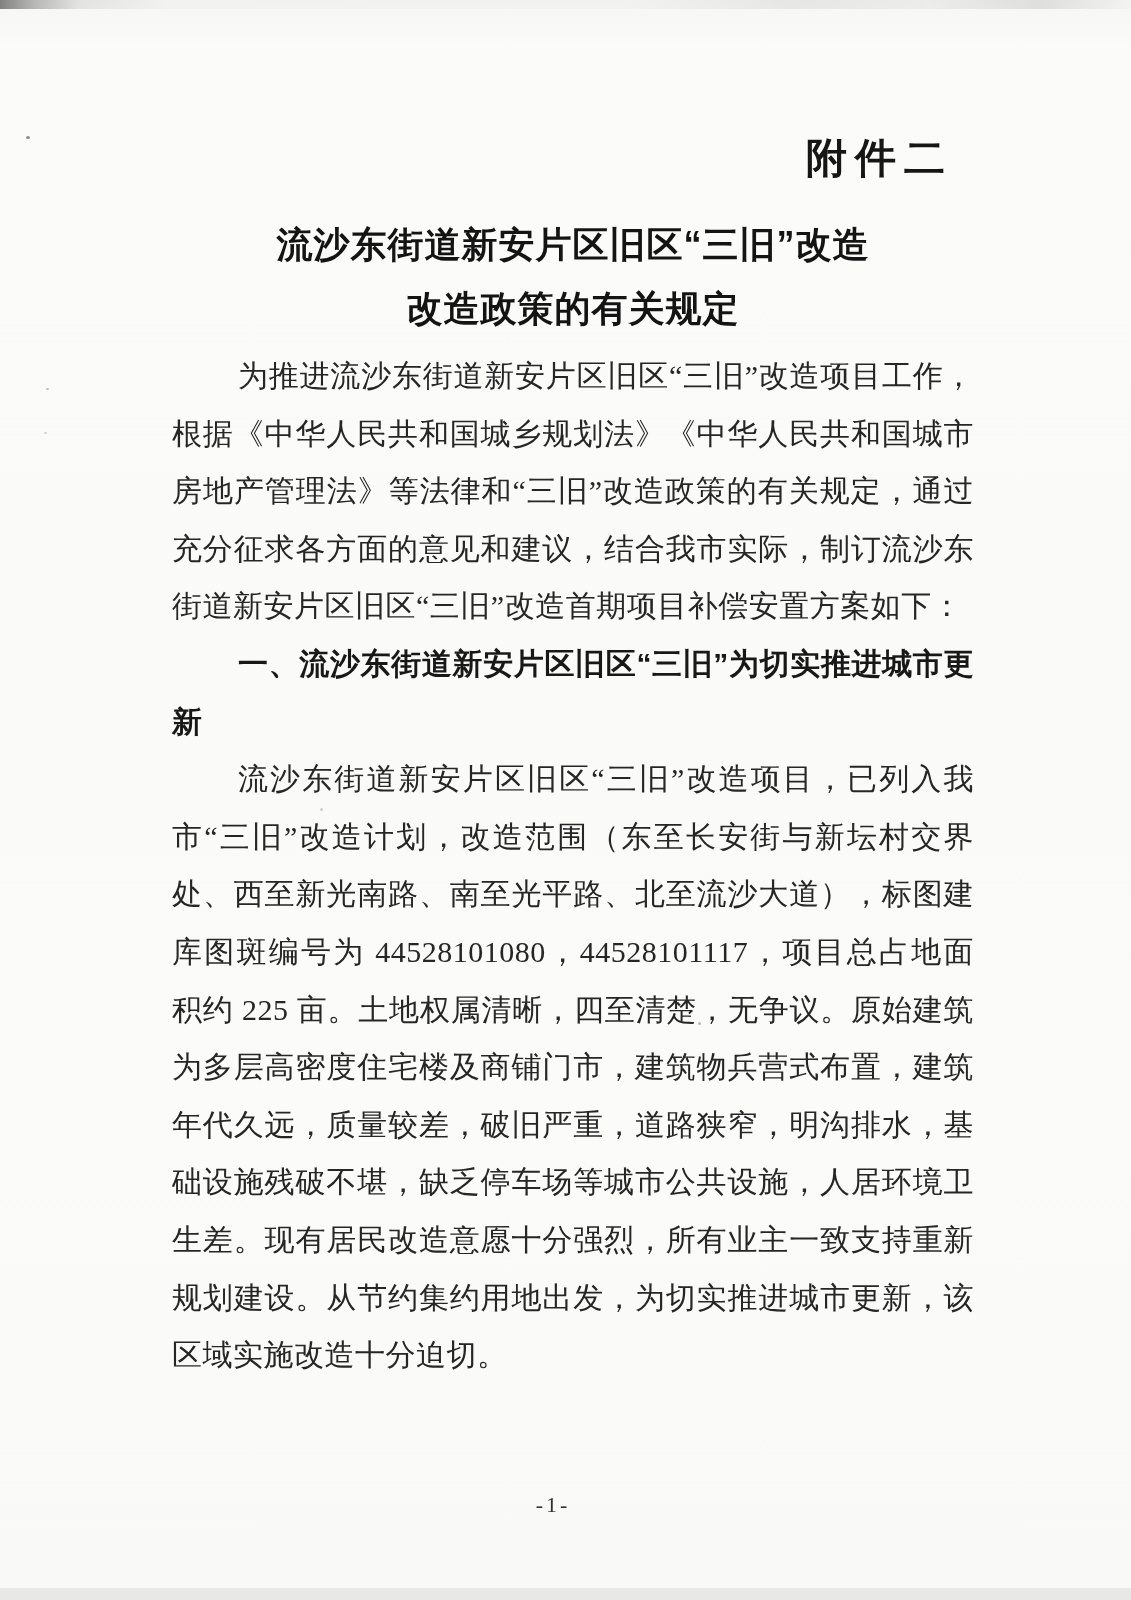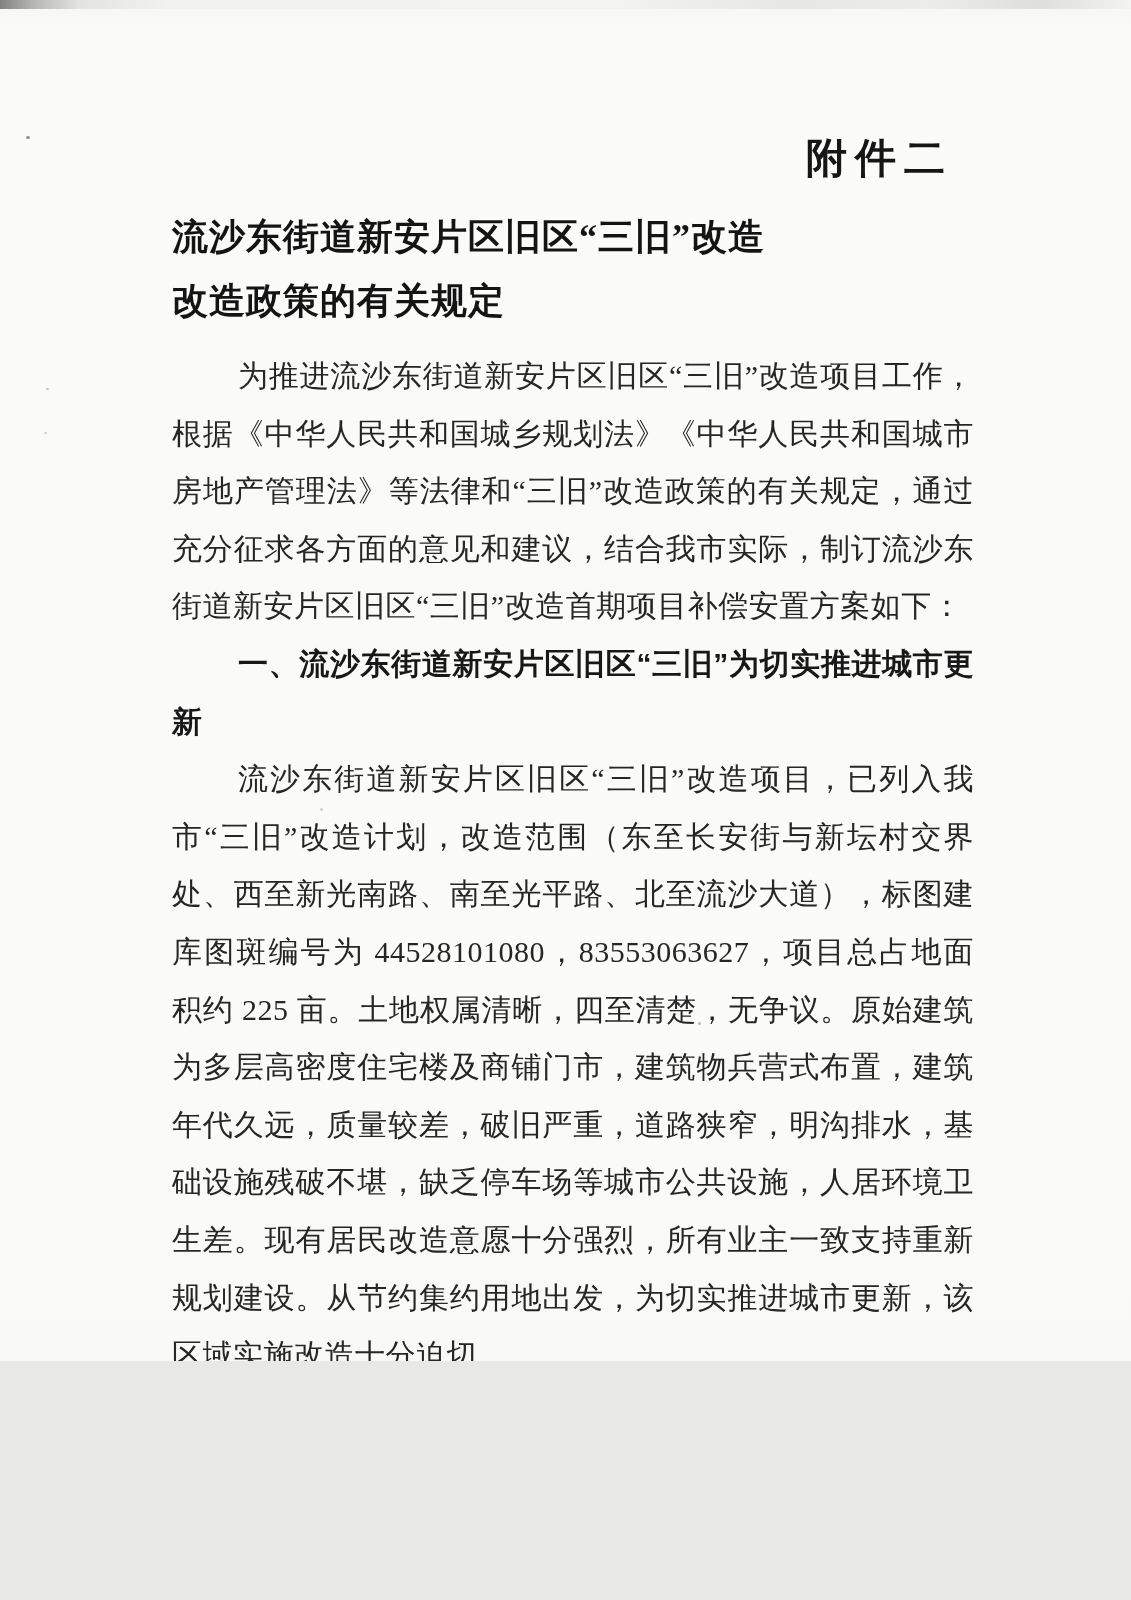--- a/index.html
+++ b/index.html
@@ -3,21 +3,21 @@
 <meta charset="utf-8">
 <style>
   html, body {
     margin: 0;
     padding: 0;
     background: #e8e8e6;
   }
   .page {
     position: relative;
     width: 1131px;
-    height: 1361px;
+    height: 1588px;
     margin: 0 auto;
     background: linear-gradient(180deg, #f6f6f4 0%, #fbfbf9 3%, #fafaf8 45%, #fbfbfa 70%, #f9f9f7 100%);
     overflow: hidden;
     font-family: "Liberation Serif", serif;
     color: #232323;
   }
   
   .scan-edge-top {
     position: absolute;
     top: 0; left: 0;
@@ -45,25 +45,25 @@
     right: 178px;
     font-family: "Liberation Sans", sans-serif;
     font-weight: bold;
     font-size: 41px;
     letter-spacing: 8px;
     color: #161616;
     white-space: nowrap;
   }
   .title-block {
     position: absolute;
-    top: 205px;
+    top: 213px;
     left: 172px;
     width: 802px;
-    text-align: left;
-    font-family: Liberation Serif, serif;
+    text-align: center;
+    font-family: Liberation Sans, sans-serif;
     font-weight: bold;
     font-size: 36px;
     line-height: 64px;
     letter-spacing: 1px;
     color: #141414;
   }
   .doc-body {
     position: absolute;
     top: 347px;
     left: 172px;
@@ -110,18 +110,18 @@
   <div class="attachment-label">附件二</div>
 
   <div class="title-block">
     <div>流沙东街道新安片区旧区“三旧”改造</div>
     <div>改造政策的有关规定</div>
   </div>
 
   <div class="doc-body">
     <p>为推进流沙东街道新安片区旧区“三旧”改造项目工作，根据《中华人民共和国城乡规划法》《中华人民共和国城市房地产管理法》等法律和“三旧”改造政策的有关规定，通过充分征求各方面的意见和建议，结合我市实际，制订流沙东街道新安片区旧区“三旧”改造首期项目补偿安置方案如下：</p>
     <p class="section-heading">一、流沙东街道新安片区旧区“三旧”为切实推进城市更新</p>
-    <p>流沙东街道新安片区旧区“三旧”改造项目，已列入我市“三旧”改造计划，改造范围（东至长安街与新坛村交界处、西至新光南路、南至光平路、北至流沙大道），标图建库图斑编号为 44528101080，83553063627，项目总占地面积约 225 亩。土地权属清晰，四至清楚，无争议。原始建筑为多层高密度住宅楼及商铺门市，建筑物兵营式布置，建筑年代久远，质量较差，破旧严重，道路狭窄，明沟排水，基础设施残破不堪，缺乏停车场等城市公共设施，人居环境卫生差。现有居民改造意愿十分强烈，所有业主一致支持重新规划建设。从节约集约用地出发，为切实推进城市更新，该区域实施改造十分迫切。</p>
+    <p>流沙东街道新安片区旧区“三旧”改造项目，已列入我市“三旧”改造计划，改造范围（东至长安街与新坛村交界处、西至新光南路、南至光平路、北至流沙大道），标图建库图斑编号为 44528101080，44528101117，项目总占地面积约 225 亩。土地权属清晰，四至清楚，无争议。原始建筑为多层高密度住宅楼及商铺门市，建筑物兵营式布置，建筑年代久远，质量较差，破旧严重，道路狭窄，明沟排水，基础设施残破不堪，缺乏停车场等城市公共设施，人居环境卫生差。现有居民改造意愿十分强烈，所有业主一致支持重新规划建设。从节约集约用地出发，为切实推进城市更新，该区域实施改造十分迫切。</p>
   </div>
 
   <div class="page-footer">-1-</div>
 
 </div>
 
 </body></html>

